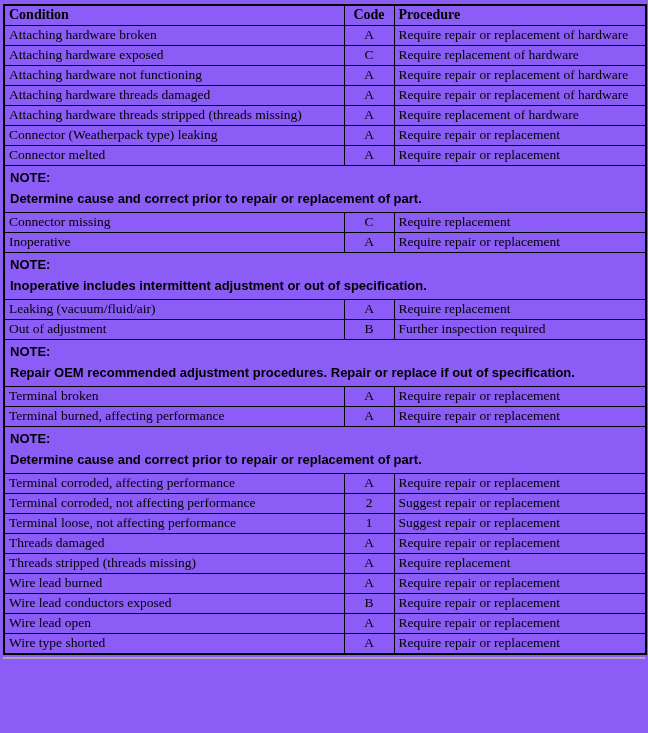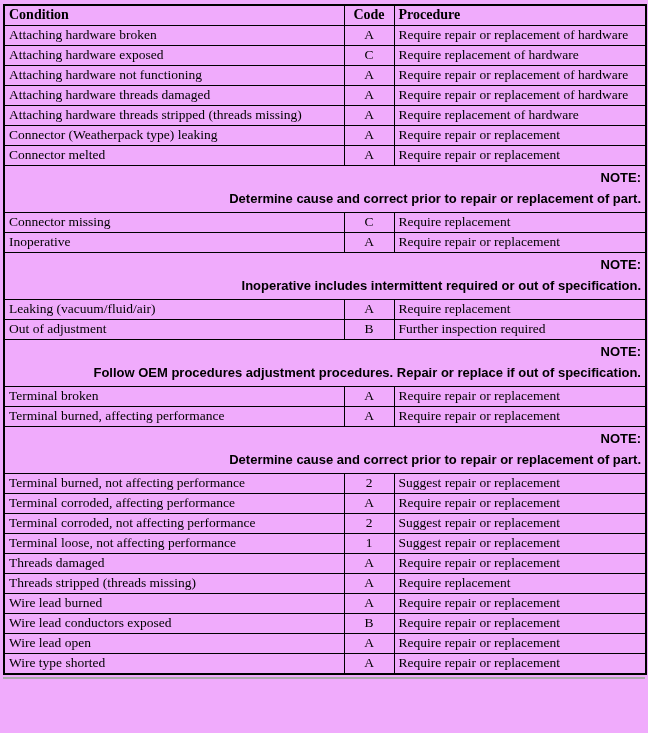--- a/index.html
+++ b/index.html
@@ -5,21 +5,21 @@
   html, body {
     margin: 0;
     padding: 0;
     background: #ffffff;
   }
   .page {
     width: 648px;
     height: 733px;
     box-sizing: border-box;
     padding: 4px 3px 0 3px;
-    background: #f0abfc;
+    background: #8b5cf6;
     overflow: hidden;
     font-family: "Liberation Serif", serif;
   }
   table.service-table {
     width: 642px;
     border-collapse: collapse;
     table-layout: fixed;
     border: 2px solid #000000;
   }
   col.col-condition { width: 340px; }
@@ -43,21 +43,20 @@
   }
   th.code-head { text-align: center; }
   td.code-cell { text-align: center; }
 
   tr.note-row td {
     font-family: "Liberation Sans", sans-serif;
     font-weight: bold;
     font-size: 13px;
     line-height: 18px;
     padding: 3px 4px 4px 5px;
-    text-align: right;
   }
   tr.note-row .note-label { margin-bottom: 3px; }
 
   .cropped-edge {
     width: 642px;
     height: 2px;
     background: #a9a9a9;
     margin-top: 2px;
   }
 </style>
@@ -137,40 +136,40 @@
 
   <tr>
     <td>Inoperative</td>
     <td class="code-cell">A</td>
     <td>Require repair or replacement</td>
   </tr>
 
   <tr class="note-row">
     <td colspan="3">
       <div class="note-label">NOTE:</div>
-      <div class="note-text">Inoperative includes intermittent required or out of specification.</div>
+      <div class="note-text">Inoperative includes intermittent adjustment or out of specification.</div>
     </td>
   </tr>
 
   <tr>
     <td>Leaking (vacuum/fluid/air)</td>
     <td class="code-cell">A</td>
     <td>Require replacement</td>
   </tr>
 
   <tr>
     <td>Out of adjustment</td>
     <td class="code-cell">B</td>
     <td>Further inspection required</td>
   </tr>
 
   <tr class="note-row">
     <td colspan="3">
       <div class="note-label">NOTE:</div>
-      <div class="note-text">Follow OEM procedures adjustment procedures. Repair or replace if out of specification.</div>
+      <div class="note-text">Repair OEM recommended adjustment procedures. Repair or replace if out of specification.</div>
     </td>
   </tr>
 
   <tr>
     <td>Terminal broken</td>
     <td class="code-cell">A</td>
     <td>Require repair or replacement</td>
   </tr>
 
   <tr>
@@ -179,25 +178,20 @@
     <td>Require repair or replacement</td>
   </tr>
 
   <tr class="note-row">
     <td colspan="3">
       <div class="note-label">NOTE:</div>
       <div class="note-text">Determine cause and correct prior to repair or replacement of part.</div>
     </td>
   </tr>
 
-  <tr>
-    <td>Terminal burned, not affecting performance</td>
-    <td class="code-cell">2</td>
-    <td>Suggest repair or replacement</td>
-  </tr>
 
   <tr>
     <td>Terminal corroded, affecting performance</td>
     <td class="code-cell">A</td>
     <td>Require repair or replacement</td>
   </tr>
 
   <tr>
     <td>Terminal corroded, not affecting performance</td>
     <td class="code-cell">2</td>

